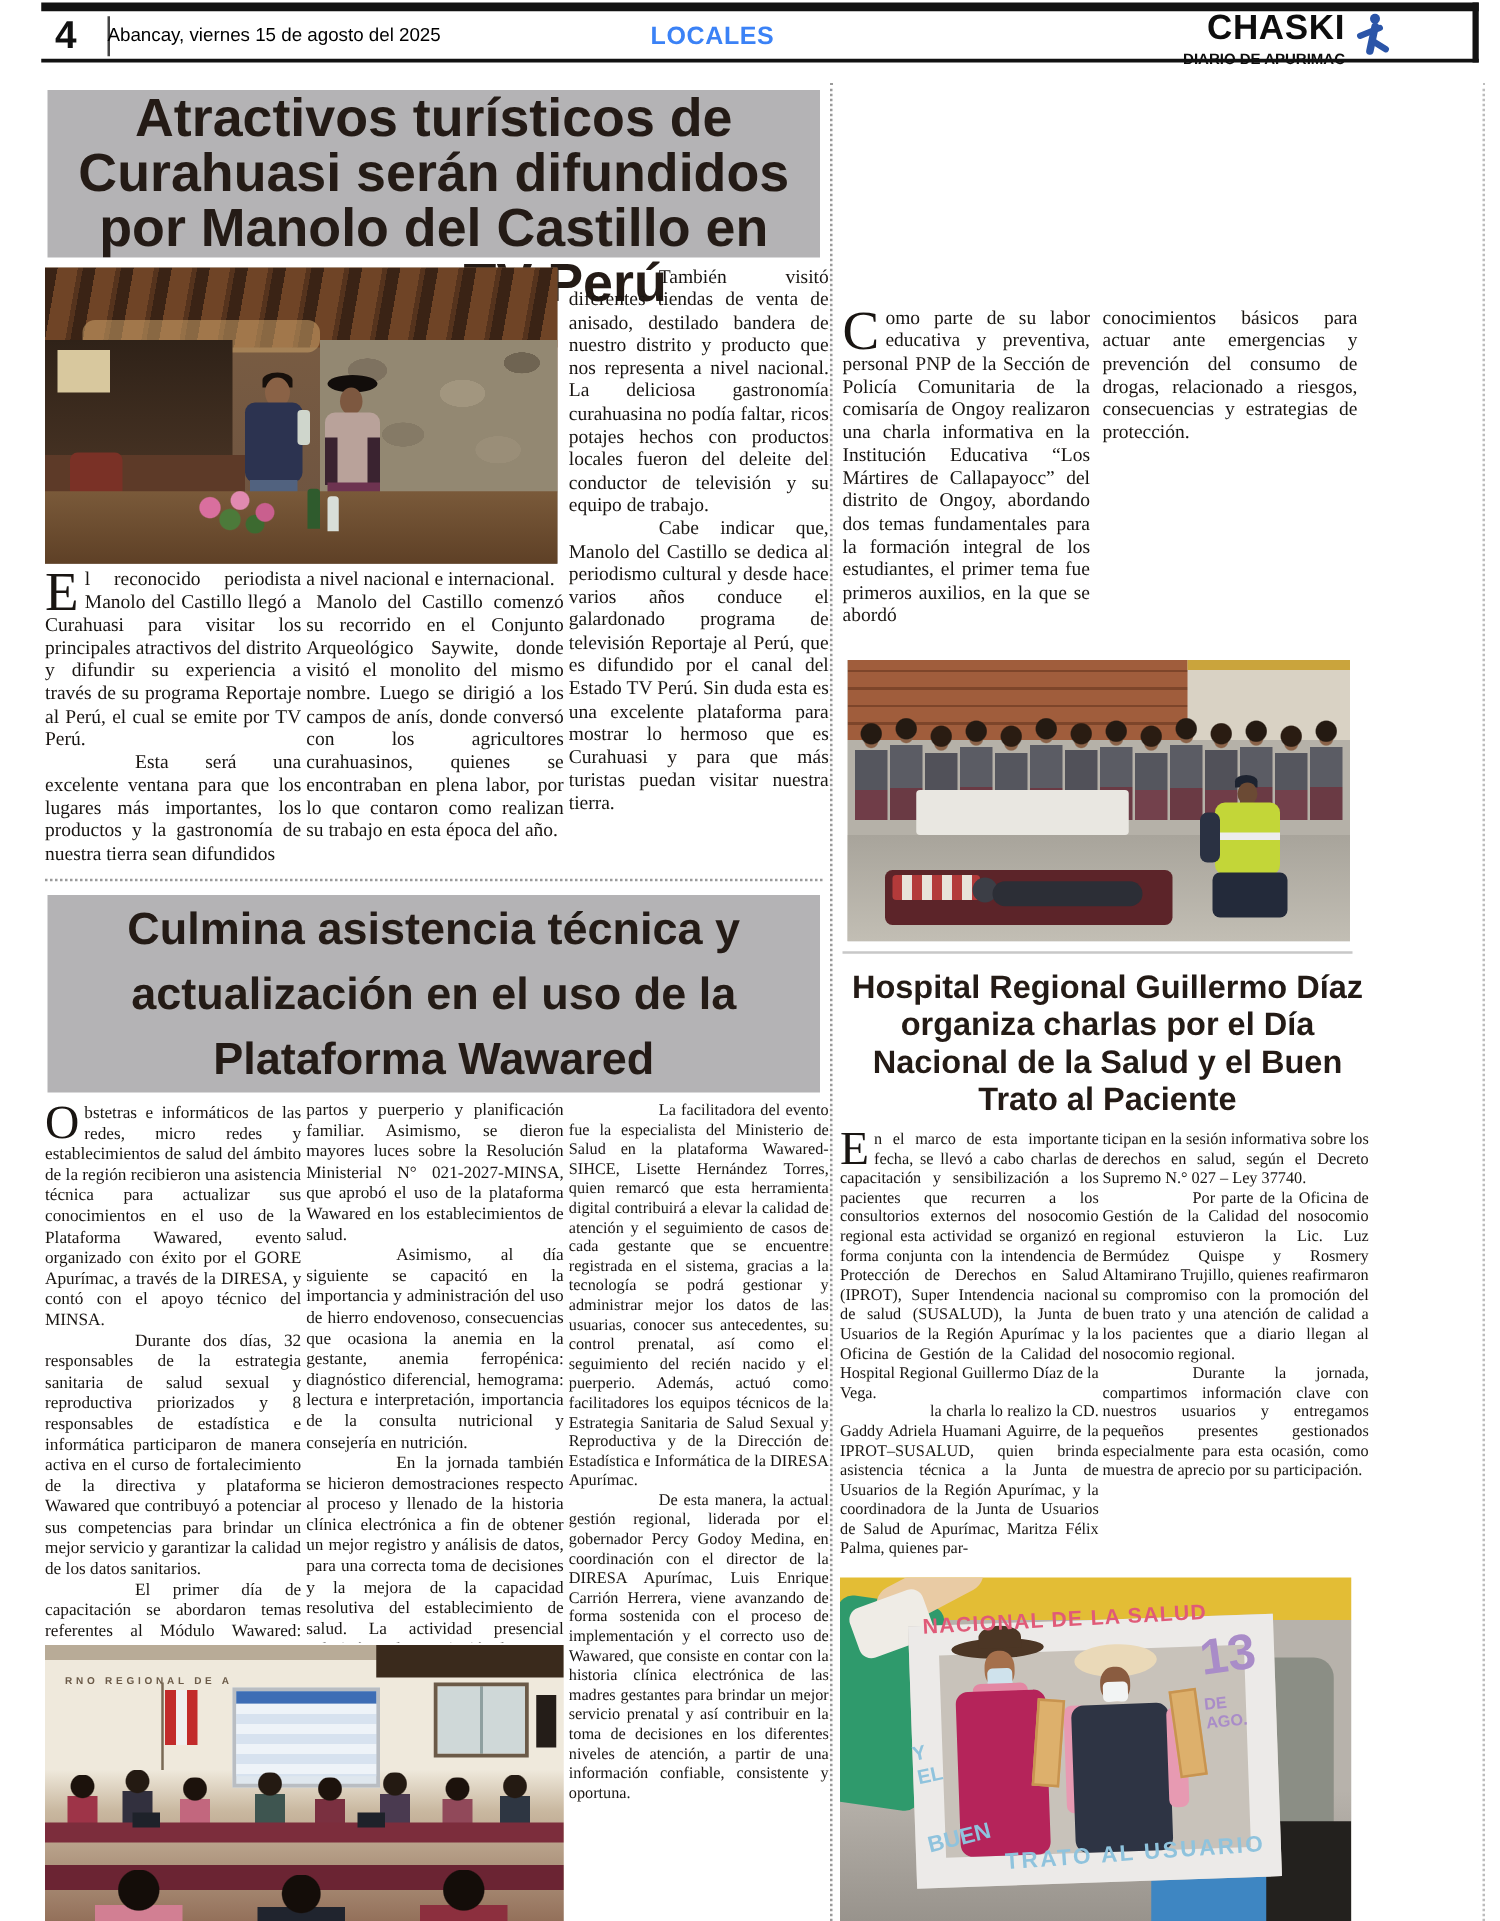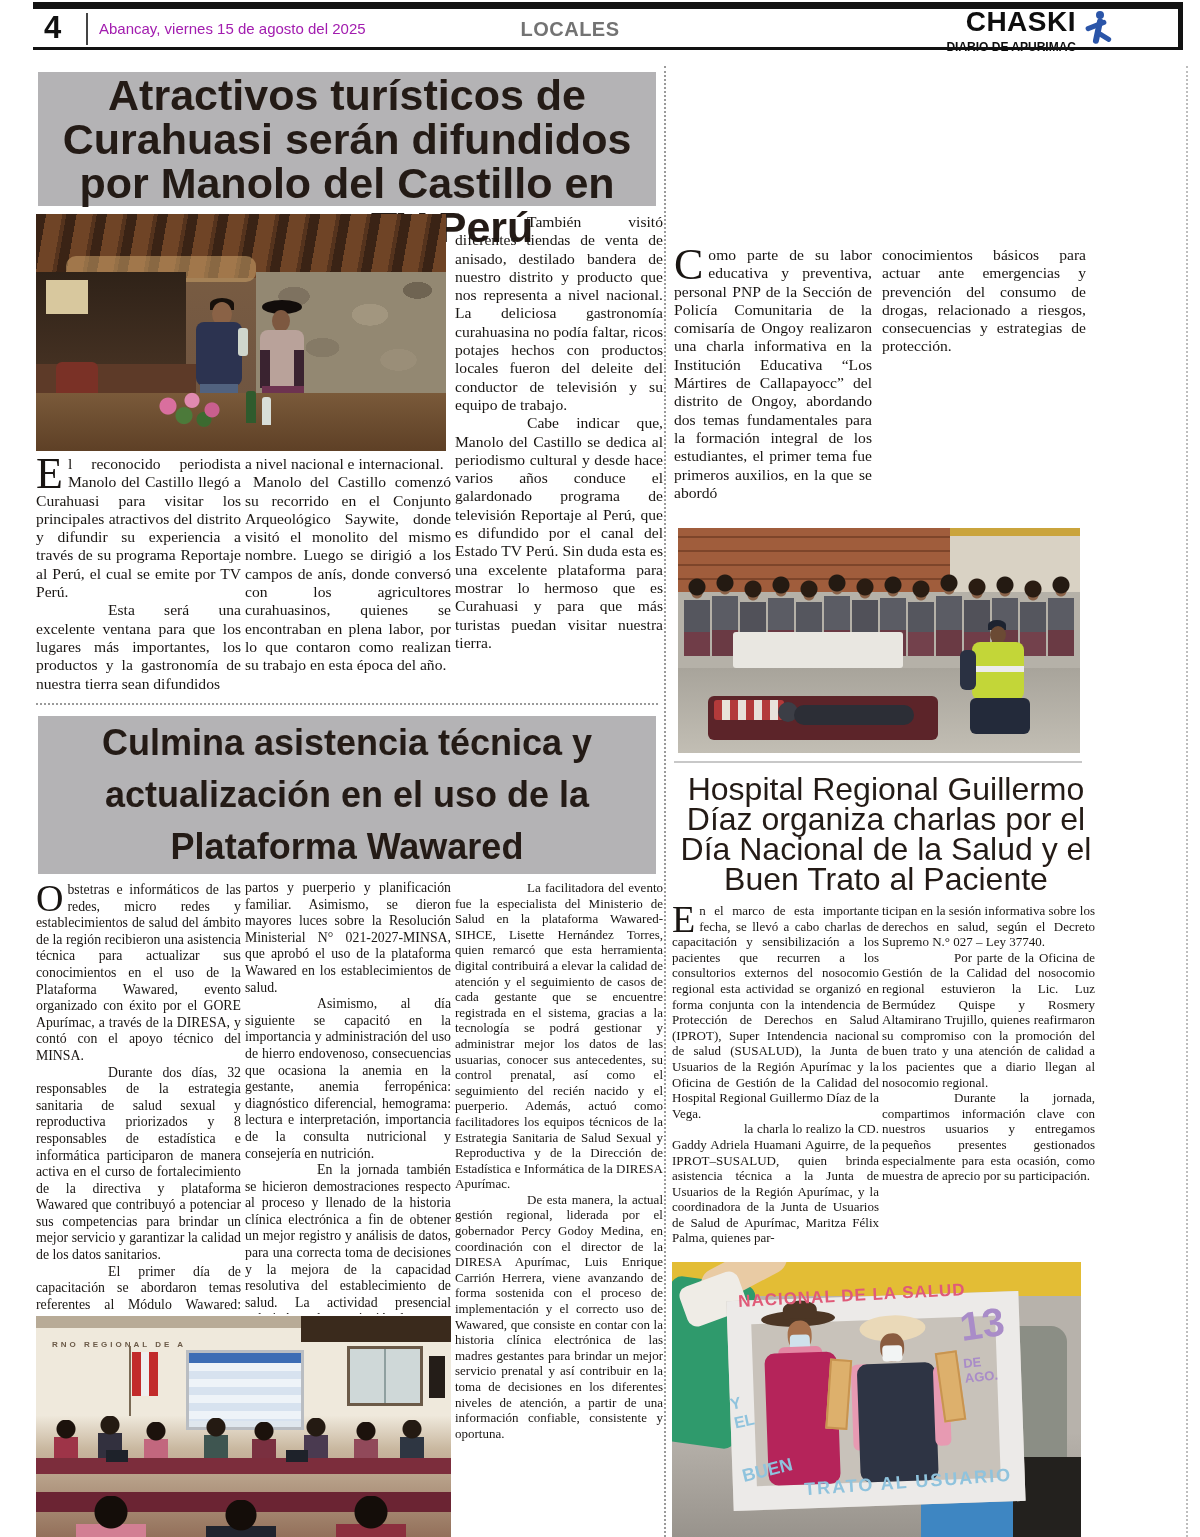--- a/index.html
+++ b/index.html
@@ -4,23 +4,23 @@
 <style>
   html,body{margin:0;padding:0;background:#f2f2f2;}
   #page{position:relative;width:1200px;height:1537px;background:#ffffff;overflow:hidden;
         font-family:"Liberation Serif",serif;color:#191512;}
   
   .toprule{position:absolute;left:33px;top:2px;width:1150px;height:7px;background:#121212;}
   .headrule{position:absolute;left:33px;top:47px;width:1150px;height:3px;background:#121212;}
   .headtick{position:absolute;left:1178px;top:2px;width:5px;height:48px;background:#121212;}
   .pagenum{position:absolute;left:44px;top:10px;font:bold 31px "Liberation Sans",sans-serif;color:#111;}
   .numdiv{position:absolute;left:86px;top:13px;width:2px;height:32px;background:#444;}
-  .dateline{position:absolute;left:99px;top:20px;font:15px "Liberation Sans",sans-serif;color:#a21caf;}
+  .dateline{position:absolute;left:86px;top:20px;font:15px "Liberation Sans",sans-serif;color:#000000;}
   .sectitle{position:absolute;left:455px;top:18px;width:230px;text-align:center;
-            font:bold 20px "Liberation Sans",sans-serif;letter-spacing:.5px;color:#737373;}
+            font:bold 20px "Liberation Sans",sans-serif;letter-spacing:.5px;color:#3b82f6;}
   .masthead{position:absolute;right:88px;top:6px;display:flex;align-items:center;gap:6px;}
   .mh-text{text-align:right;line-height:1;}
   .mh-main{font:900 28px "Liberation Sans",sans-serif;color:#0e0e0e;letter-spacing:.5px;}
   .mh-sub{font:bold 12px "Liberation Sans",sans-serif;color:#0e0e0e;margin-top:2px;}
   
   .vdot{position:absolute;width:0;border-left:2px dotted #9a9a9a;}
   .hdot{position:absolute;height:0;border-top:2px dotted #9a9a9a;}
   .hgray{position:absolute;height:0;border-top:2px solid #c8c8c8;}
   
   .hbox{position:absolute;background:#b4b3b5;color:#241b16;text-align:center;
@@ -216,21 +216,21 @@
     </div>
     <div style="left:0;top:142px;right:0;height:16px;background:#7c2d3c"></div>
     <div style="left:70px;top:134px;width:22px;height:12px;background:#1e222a"></div>
     <div style="left:250px;top:134px;width:22px;height:12px;background:#1e222a"></div>
     <div style="left:0;top:176px;right:0;height:20px;background:#6b2433"></div>
     <div style="left:40px;top:180px;width:70px;height:41px;background:radial-gradient(circle at 50% 16px,#140d09 16px,transparent 17px),linear-gradient(180deg,transparent 0 28px,#d27f93 28px 41px)"></div>
     <div style="left:170px;top:184px;width:70px;height:37px;background:radial-gradient(circle at 50% 15px,#140d09 15px,transparent 16px),linear-gradient(180deg,transparent 0 26px,#20242e 26px 37px)"></div>
     <div style="left:300px;top:180px;width:70px;height:41px;background:radial-gradient(circle at 50% 16px,#140d09 16px,transparent 17px),linear-gradient(180deg,transparent 0 28px,#8c2f3e 28px 41px)"></div>
   </div>
 
-  <div class="hplain" style="left:674px;top:774px;width:424px;font-size:32px;line-height:30px;font-weight:normal">Hospital Regional Guillermo Díaz organiza charlas por el Día Nacional de la Salud y el Buen Trato al Paciente</div>
+  <div class="hplain" style="left:674px;top:774px;width:424px;font-size:26px;line-height:30px;font-weight:bold">Hospital Regional Guillermo Díaz organiza charlas por el Día Nacional de la Salud y el Buen Trato al Paciente</div>
 
   <div class="col tight" lang="es" style="left:672px;top:903px;width:207px;height:356px">
     <p class="dropcap">En el marco de esta importante fecha, se llevó a cabo charlas de capacitación y sensibilización a los pacientes que recurren a los consultorios externos del nosocomio regional esta actividad se organizó en forma conjunta con la intendencia de Protección de Derechos en Salud (IPROT), Super Intendencia nacional de salud (SUSALUD), la Junta de Usuarios de la Región Apurímac y la Oficina de Gestión de la Calidad del Hospital Regional Guillermo Díaz de la Vega.</p>
     <p class="pind">la charla lo realizo la CD. Gaddy Adriela Huamani Aguirre, de la IPROT–SUSALUD, quien brinda asistencia técnica a la Junta de Usuarios de la Región Apurímac, y la coordinadora de la Junta de Usuarios de Salud de Apurímac, Maritza Félix Palma, quienes par-</p>
   </div>
   <div class="col tight" lang="es" style="left:882px;top:903px;width:213px;height:356px">
     <p>ticipan en la sesión informativa sobre los derechos en salud, según el Decreto Supremo N.° 027 – Ley 37740.</p>
     <p class="pind">Por parte de la Oficina de Gestión de la Calidad del nosocomio regional estuvieron la Lic. Luz Bermúdez Quispe y Rosmery Altamirano Trujillo, quienes reafirmaron su compromiso con la promoción del buen trato y una atención de calidad a los pacientes que a diario llegan al nosocomio regional.</p>
     <p class="pind">Durante la jornada, compartimos información clave con nuestros usuarios y entregamos pequeños presentes gestionados especialmente para esta ocasión, como muestra de aprecio por su participación.</p>
   </div>

